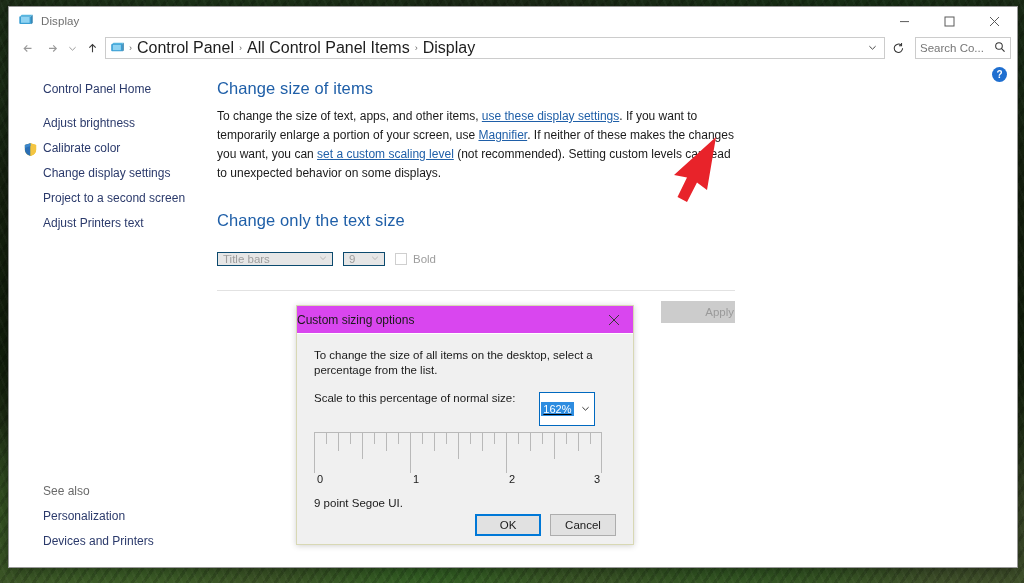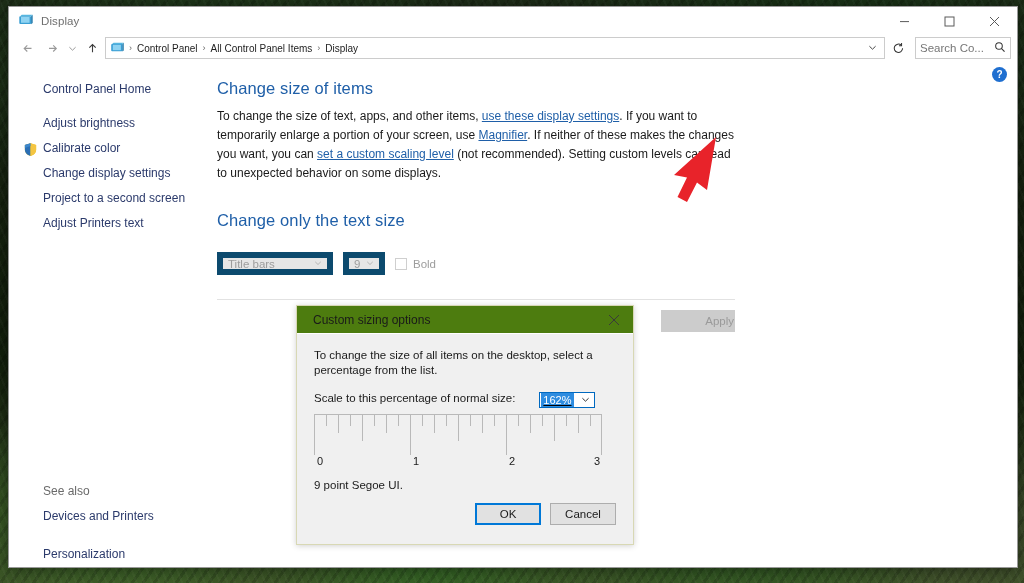--- a/index.html
+++ b/index.html
@@ -80,21 +80,21 @@
   .navbtn.tiny { width:14px; flex:0 0 14px; font-size:9px; }
   .addressbox {
     flex: 1 1 auto; height: 22px;
     border: 1px solid #ccc; background:#fff;
     display:flex; align-items:center;
     padding: 0 2px 0 4px;
     min-width: 0;
   }
   .crumbicon { width:15px; height:15px; margin-right:3px; flex:0 0 15px; }
   .crumbs { display:flex; align-items:center; gap:0; flex:1 1 auto; min-width:0; overflow:hidden; }
-  .crumb { font-size:10px; color:#1d1d1d; padding: 0 4px; white-space:nowrap; }
+  .crumb { font-size:16px; color:#1d1d1d; padding: 0 4px; white-space:nowrap; }
   .crumb-sep { color:#666; font-size:9px; padding:0 1px; }
   .addr-drop { color:#444; font-size:10px; padding:0 5px; }
   .refreshbtn {
     width:22px; height:22px; flex:0 0 22px;
     display:flex; align-items:center; justify-content:center;
     color:#333; font-size:13px;
   }
   .searchbox {
     width: 96px; height:22px; flex:0 0 96px;
     border:1px solid #ccc; background:#fff;
@@ -141,21 +141,21 @@
   }
   h2.sec2 { margin-top: 28px; }
   p.para {
     font-size: 12px; color:#1a1a1a; line-height: 19px;
     margin: 0; max-width: 524px;
   }
   a.wlink { color:#1f5fa8; text-decoration: underline; }
 
   .fieldrow { margin-top: 22px; display:flex; align-items:center; gap:10px; }
   .ddl {
-    height: 23px; background:#e6e6e6; border:6px solid #0c4a6e;
+    height: 14px; background:#e6e6e6; border:1px solid #0c4a6e;
     display:flex; align-items:center; justify-content:space-between;
     padding: 0 5px; color:#9d9d9d; font-size:11.5px;
   }
   .ddl.wide { width: 116px; }
   .ddl.narrow { width: 42px; }
   .ddl .chev { font-size:9px; color:#b0b0b0; }
   .chk-wrap { display:flex; align-items:center; gap:6px; }
   .chkbox { width:12px; height:12px; border:1px solid #cfcfcf; background:#fff; }
   .chk-label { font-size:11.5px; color:#9d9d9d; }
 
@@ -188,39 +188,39 @@
     left: 287px; top: 298px;
     width: 338px; height: 240px;
     background: #f0f0f0;
     border: 1px solid #d8d8b4;
     box-shadow: 0 1px 6px rgba(0,0,0,.18);
     display:flex; flex-direction:column;
     z-index: 20;
   }
   .dlg-title {
     height: 28px; flex:0 0 28px;
-    background:#4d7c0f;
+    background:#d946ef;
     display:flex; align-items:center;
-    padding-left: 16px;
+    padding-left: 0;
     position: relative;
     border-bottom: 1px solid #fff;
   }
   .dlg-title-text { font-size:12px; color:#1a1a1a; }
   .dlg-close {
     position:absolute; right:0; top:0;
     width: 38px; height:28px;
     display:flex; align-items:center; justify-content:center;
     color:#3a3a3a;
   }
   .dlg-body { flex:1 1 auto; padding: 14px 17px 0 17px; position:relative; }
   .dlg-desc { font-size:11.5px; color:#1a1a1a; line-height:15px; margin:0 0 14px 0; max-width:286px; }
   .scalerow { display:flex; gap:24px; margin-bottom: 6px; }
   .scalelabel { font-size:11.5px; color:#1a1a1a; }
   .scalesel {
-    width: 56px; height: 16px;
+    width: 56px; height: 34px;
     border:1px solid #0069c0; background:#fff;
     display:flex; align-items:center; justify-content:space-between;
     padding: 0 2px 0 1px;
     text-decoration: underline;
   }
   .scalesel .val {
     background:#2d8ce0; color:#fff; font-size:11px;
     padding: 0 2px; line-height: 14px;
   }
   .scalesel .chev { font-size:9px; color:#333; padding-right:2px; }
@@ -383,25 +383,25 @@
       <div class="side-link">
         <span>Project to a second screen</span>
       </div>
       <div class="side-link">
         <span>Adjust Printers text</span>
       </div>
 
       <div class="side-spacer"></div>
 
       <div class="side-also">See also</div>
+      <div class="side-link">
+        <span>Personalization</span>
+      </div>
       <div class="side-link side-bottom">
         <span>Devices and Printers</span>
-      </div>
-      <div class="side-link">
-        <span>Personalization</span>
       </div>
     </div>
 
     <div class="content">
 
       <div class="helpbtn">
         <span>?</span>
       </div>
 
       <h2 class="sec">Change size of items</h2>

